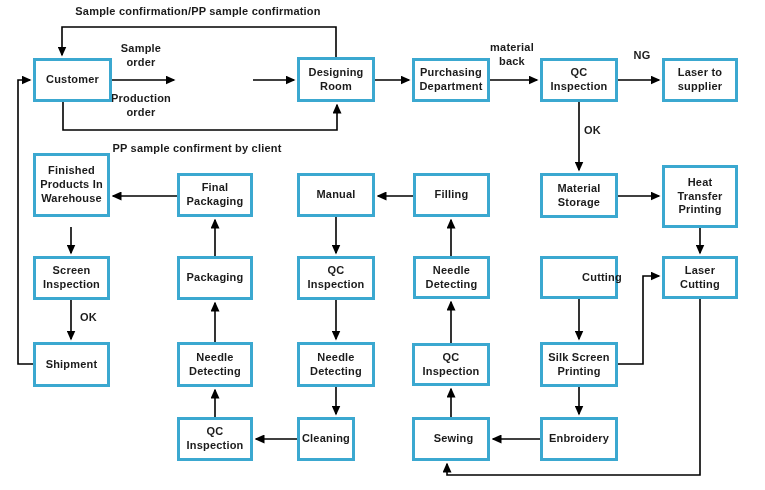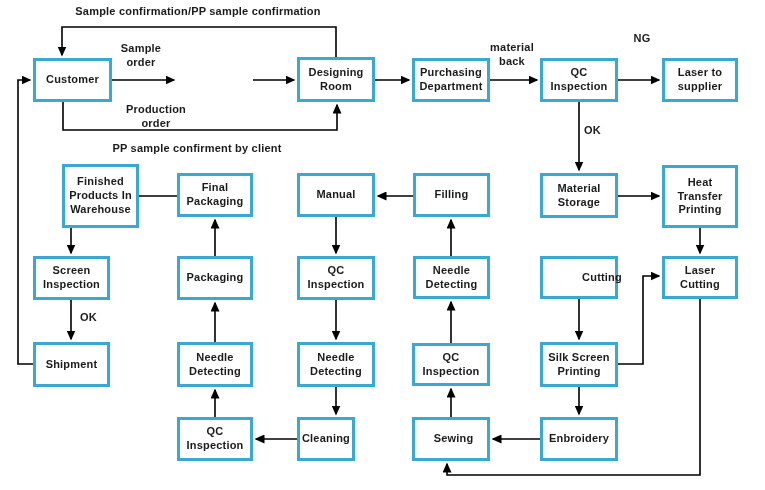--- a/index.html
+++ b/index.html
@@ -62,44 +62,44 @@
     <polyline points="215,342 215,303" marker-end="url(#ah)"></polyline>
     <polyline points="215,256 215,220" marker-end="url(#ah)"></polyline>
     <polyline points="177,196 113,196" marker-end="url(#ah)"></polyline>
     <polyline points="71,227 71,253" marker-end="url(#ah)"></polyline>
     <polyline points="71,300 71,339" marker-end="url(#ah)"></polyline>
     <polyline points="33,364 18,364 18,80 30,80" marker-end="url(#ah)"></polyline>
   </svg>
 
   <div class="lbl" style="left:58px;top:4px;width:280px;">Sample confirmation/PP sample confirmation</div>
   <div class="lbl" style="left:113px;top:41px;width:56px;">Sample order</div>
-  <div class="lbl" style="left:116px;top:91px;width:80px;margin-top:11px;">Production order</div>
+  <div class="lbl" style="left:101px;top:91px;width:80px;">Production order</div>
   <div class="lbl" style="left:97px;top:141px;width:200px;">PP sample confirment by client</div>
   <div class="lbl" style="left:478px;top:40px;width:68px;">material back</div>
-  <div class="lbl" style="left:622px;top:31px;width:40px;text-align:center;">NG</div>
+  <div class="lbl" style="left:622px;top:48px;width:40px;text-align:center;">NG</div>
   <div class="lbl" style="left:584px;top:123px;width:30px;text-align:left;">OK</div>
   <div class="lbl" style="left:80px;top:310px;width:30px;text-align:left;">OK</div>
 
   <div class="node" style="left:33px;top:58px;width:79px;height:44px;">
       <span class="node-label">Customer</span>
     </div>
   <div class="node" style="left:297px;top:57px;width:78px;height:45px;">
       <span class="node-label">Designing Room</span>
     </div>
   <div class="node" style="left:412px;top:58px;width:78px;height:44px;">
       <span class="node-label">Purchasing Department</span>
     </div>
   <div class="node" style="left:540px;top:58px;width:78px;height:44px;">
       <span class="node-label">QC Inspection</span>
     </div>
   <div class="node" style="left:662px;top:58px;width:76px;height:44px;">
       <span class="node-label">Laser to supplier</span>
     </div>
 
-  <div class="node" style="left:33px;top:164px;width:77px;height:64px;margin-left:29px;">
+  <div class="node" style="left:33px;top:153px;width:77px;height:64px;">
       <span class="node-label">Finished Products In Warehouse</span>
     </div>
   <div class="node" style="left:177px;top:173px;width:76px;height:44px;">
       <span class="node-label">Final Packaging</span>
     </div>
   <div class="node" style="left:297px;top:173px;width:78px;height:44px;">
       <span class="node-label">Manual</span>
     </div>
   <div class="node" style="left:413px;top:173px;width:77px;height:44px;">
       <span class="node-label">Filling</span>

